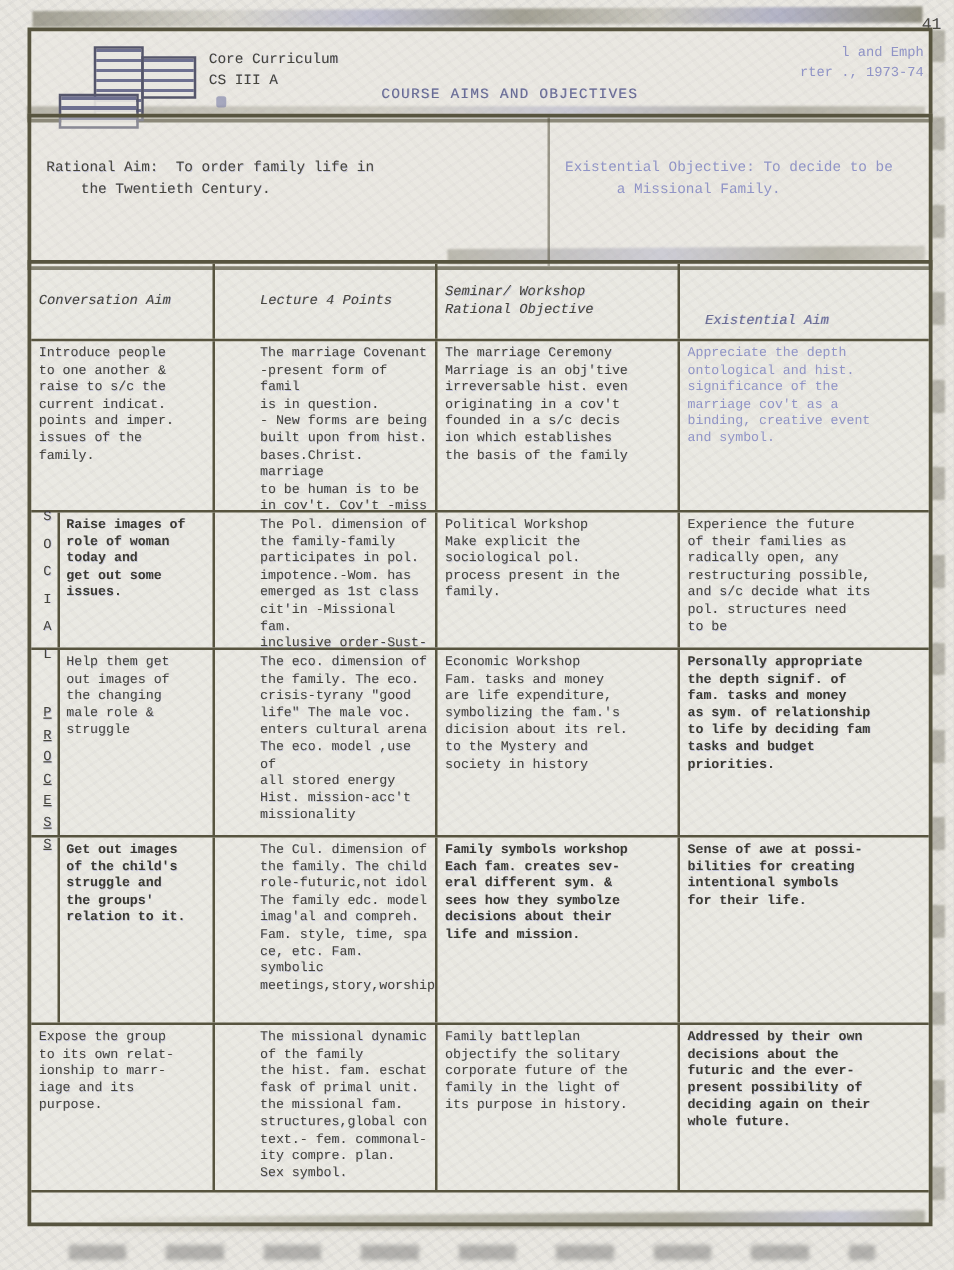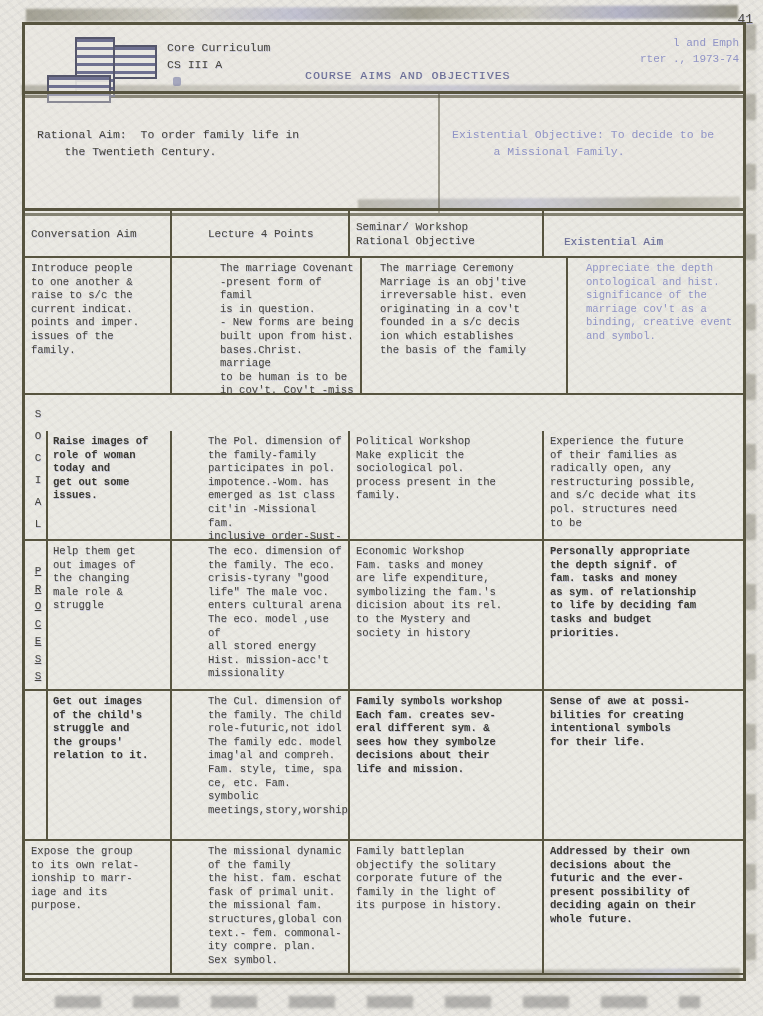--- a/index.html
+++ b/index.html
@@ -37,21 +37,21 @@
   
   .aim-box{left:22px;top:91px;width:718px;height:119px;display:flex;}
   .aim-cell{box-sizing:border-box;padding:32px 8px 6px 12px;font-size:11.5px;line-height:17px;}
   .aim-left{width:415px;border-right:2px solid rgba(87,84,63,0.55);}
   .aim-right{flex:1;}
 
   
   .grid{left:22px;top:208px;width:718px;height:767px;background:rgba(240,238,232,0.3);}
   .row{display:flex;box-sizing:border-box;border-bottom:2px solid #57543f;}
   .row:last-child{border-bottom:none;}
-  .r-h{height:47px;} .r1{height:137px;gap:12px;} .r2{height:110px;margin-top:36px;}
+  .r-h{height:62px;font-style:italic;} .r1{height:137px;} .r2{height:110px;}
   .r3{height:150px;} .r4{height:150px;} .r5{height:134px;}
   .cell{box-sizing:border-box;padding:4px 3px 2px 6px;font-size:10.6px;line-height:13.6px;
     border-right:2px solid #57543f;overflow:hidden;}
   .c1{width:147px;} .c2{width:178px;padding-left:36px;} .c3{width:194px;} .c4{flex:1;border-right:none;}
   .spacer{box-sizing:border-box;width:23px;border-right:2px solid #57543f;}
   .c1s{box-sizing:border-box;width:124px;padding:4px 2px 2px 5px;font-size:10.6px;
     line-height:13.6px;border-right:2px solid #57543f;overflow:hidden;}
   .hcell{display:flex;align-items:center;font-size:11px;}
   .hcell.bottom{align-items:flex-end;padding-bottom:6px;padding-left:20px;}
   .gutter{position:absolute;left:4px;top:192px;width:18px;font-size:11px;

